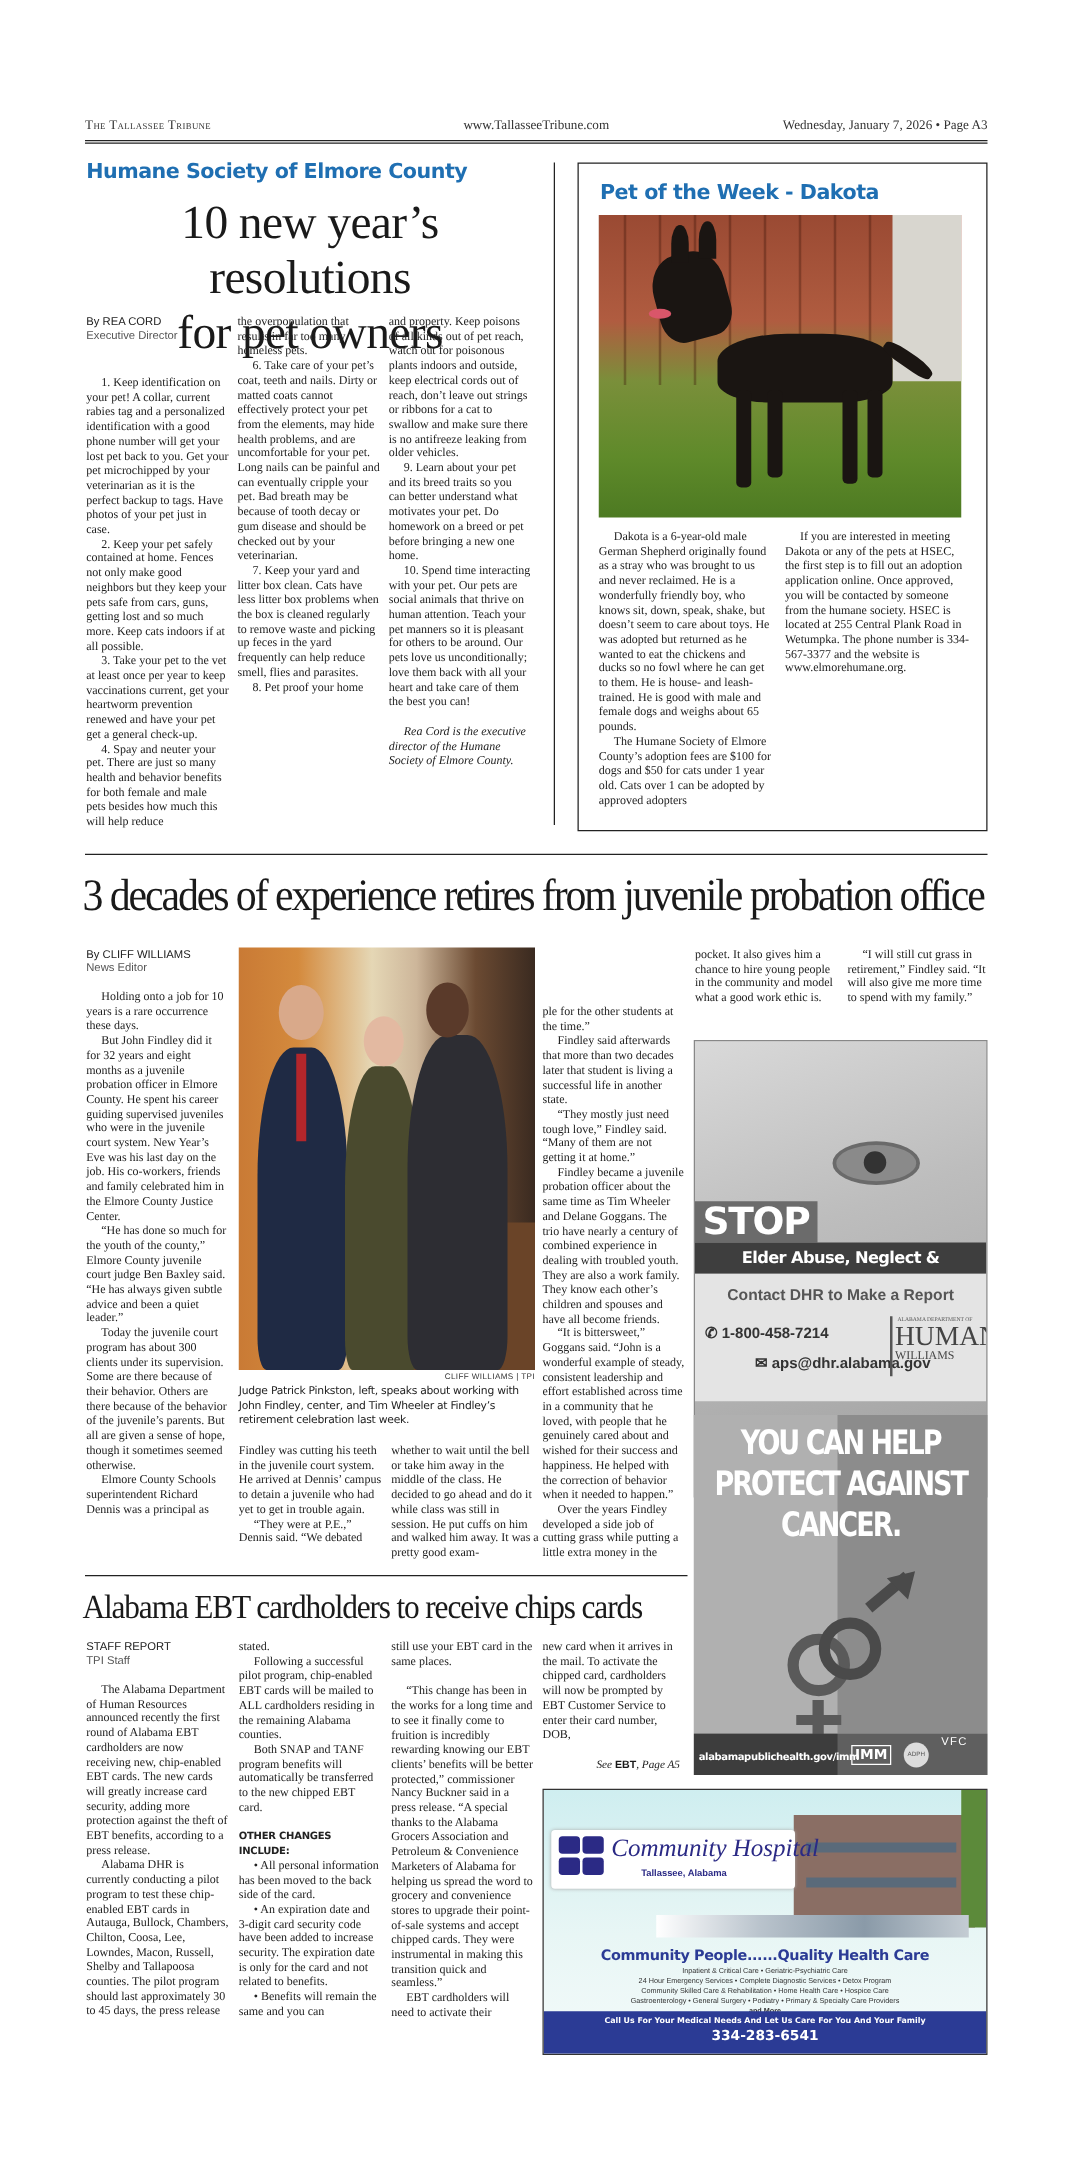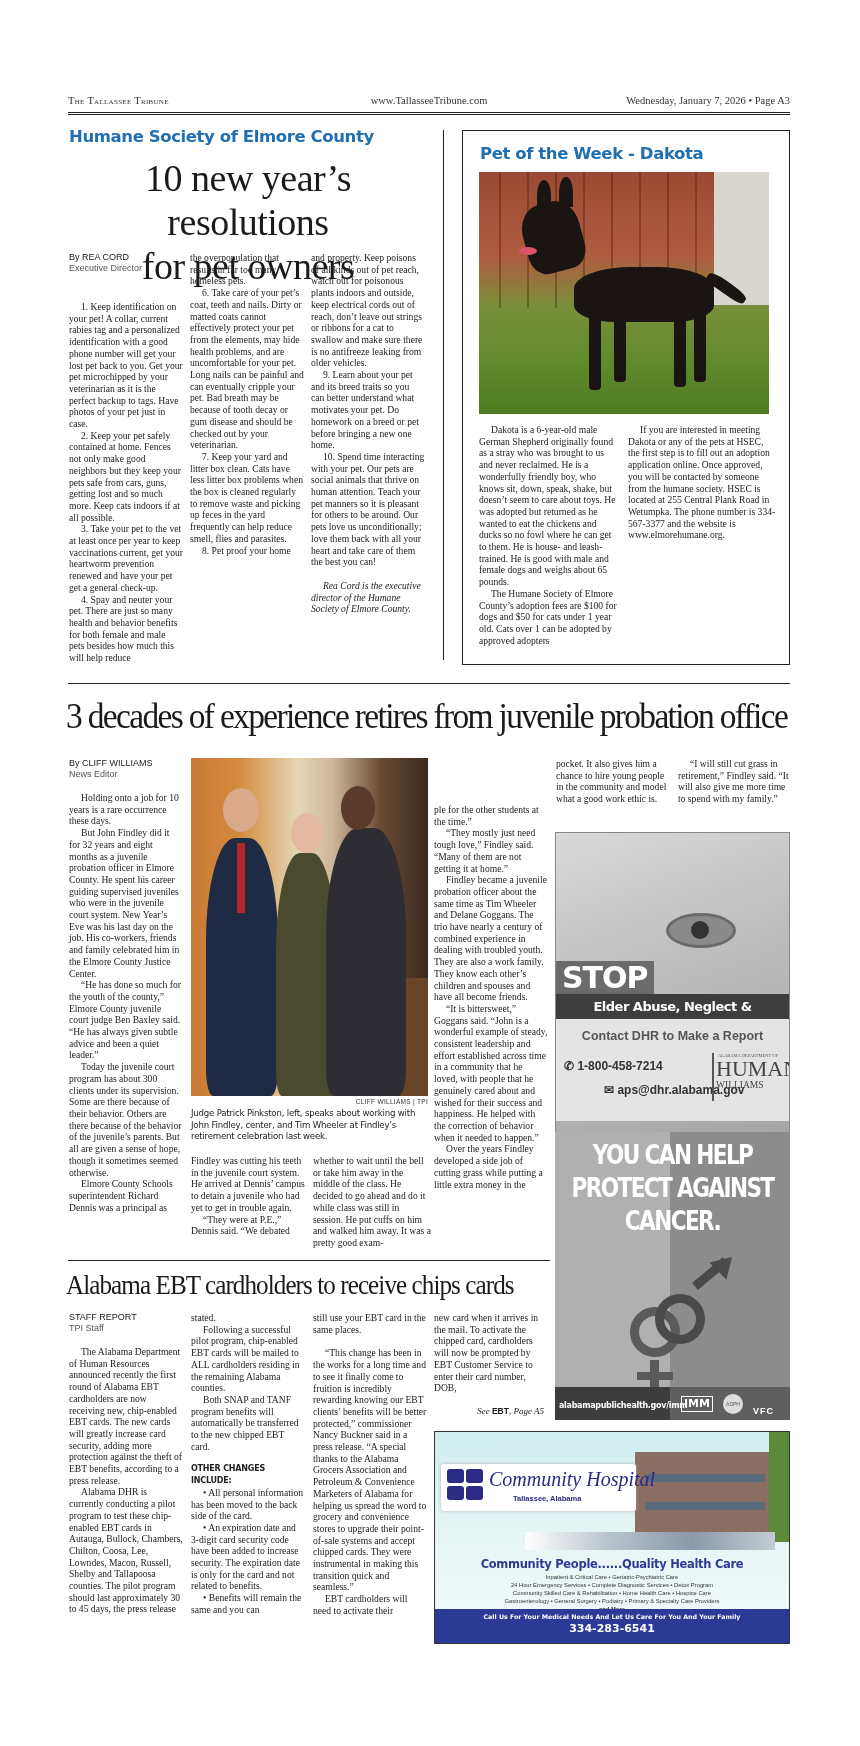--- a/index.html
+++ b/index.html
@@ -156,20 +156,21 @@
 
 <div class="abs col" style="top:1155px; left:191px; width:114px;">
   <p class="noindent">Findley was cutting his teeth in the juvenile court system. He arrived at Dennis’ campus to detain a juvenile who had yet to get in trouble again.</p>
   <p>“They were at P.E.,” Dennis said. “We debated</p>
 </div>
 <div class="abs col" style="top:1155px; left:313px; width:118px;">
   <p class="noindent">whether to wait until the bell or take him away in the middle of the class. He decided to go ahead and do it while class was still in session. He put cuffs on him and walked him away. It was a pretty good exam-</p>
 </div>
 <div class="abs col" style="top:758px; left:434px; width:114px;margin-top:46px;">
   <p class="noindent">ple for the other students at the time.”</p>
+  <p>Findley said afterwards that more than two decades later that student is living a successful life in another state.</p>
   <p>“They mostly just need tough love,” Findley said. “Many of them are not getting it at home.”</p>
   <p>Findley became a juvenile probation officer about the same time as Tim Wheeler and Delane Goggans. The trio have nearly a century of combined experience in dealing with troubled youth. They are also a work family. They know each other’s children and spouses and have all become friends.</p>
   <p>“It is bittersweet,” Goggans said. “John is a wonderful example of steady, consistent leadership and effort established across time in a community that he loved, with people that he genuinely cared about and wished for their success and happiness. He helped with the correction of behavior when it needed to happen.”</p>
   <p>Over the years Findley developed a side job of cutting grass while putting a little extra money in the</p>
 </div>
 <div class="abs col" style="top:758px; left:556px; width:114px;">
   <p class="noindent">pocket. It also gives him a chance to hire young people in the community and model what a good work ethic is.</p>
 </div>
 <div class="abs col" style="top:758px; left:678px; width:112px;">
   <p>“I will still cut grass in retirement,” Findley said. “It will also give me more time to spend with my family.”</p>
@@ -209,21 +210,21 @@
     <div style="position:absolute; left:82px; top:240px; width:36px; height:8px; background:#5a5a5a;"></div>
     <div style="position:absolute; left:100px; top:162px; width:50px; height:50px; border-radius:50%; border:9px solid #4a4a4a;"></div>
     <div style="position:absolute; left:140px; top:150px; width:40px; height:9px; background:#4a4a4a; transform:rotate(-40deg); transform-origin:left center;"></div>
     <div style="position:absolute; left:158px; top:122px; width:0; height:0; border-left:12px solid transparent; border-right:12px solid transparent; border-bottom:20px solid #4a4a4a; transform:rotate(45deg);"></div>
   </div>
   <div style="position:absolute; left:0; bottom:0; width:100%; height:33px; background:#5f5f5f;"></div>
   <div style="position:absolute; left:0; bottom:0; width:115px; height:33px; background:#3d3d3d;"></div>
   <div class="cond" style="position:absolute; left:4px; bottom:10px; font-size:8px; color:#fff; font-weight:bold; letter-spacing:-0.3px;">alabamapublichealth.gov/imm</div>
   <div class="cond" style="position:absolute; left:126px; bottom:8px; font-size:11px; color:#fff; font-weight:bold; border:1px solid #fff; padding:0 2px; line-height:14px;">IMM</div>
   <div class="sans" style="position:absolute; left:168px; bottom:6px; width:20px; height:20px; border-radius:50%; background:#ddd; font-size:5px; color:#555; text-align:center; line-height:20px;">ADPH</div>
-  <div class="sans" style="position:absolute; left:198px; bottom:4px; font-size:9px; color:#fff; font-weight:bold; letter-spacing:1px;">VFC</div>
+  <div class="sans" style="position:absolute; left:198px; bottom:22px; font-size:9px; color:#fff; font-weight:normal; letter-spacing:1px;">VFC</div>
 </div>
 
 <div class="abs hline" style="top:1260px; left:68px; width:482px;"></div>
 
 <div class="abs hed" style="top:1269px; left:66px; width:490px; font-size:27px; line-height:32px; white-space:nowrap; letter-spacing:-1px; transform:scaleX(0.93); transform-origin:left top;">Alabama EBT cardholders to receive chips cards</div>
 <div class="abs byline" style="top:1312px; left:69px;">
   <div>STAFF REPORT</div>
   <div class="title">TPI Staff</div>
 </div>
 <div class="abs col" style="top:1346px; left:69px; width:114px;">

